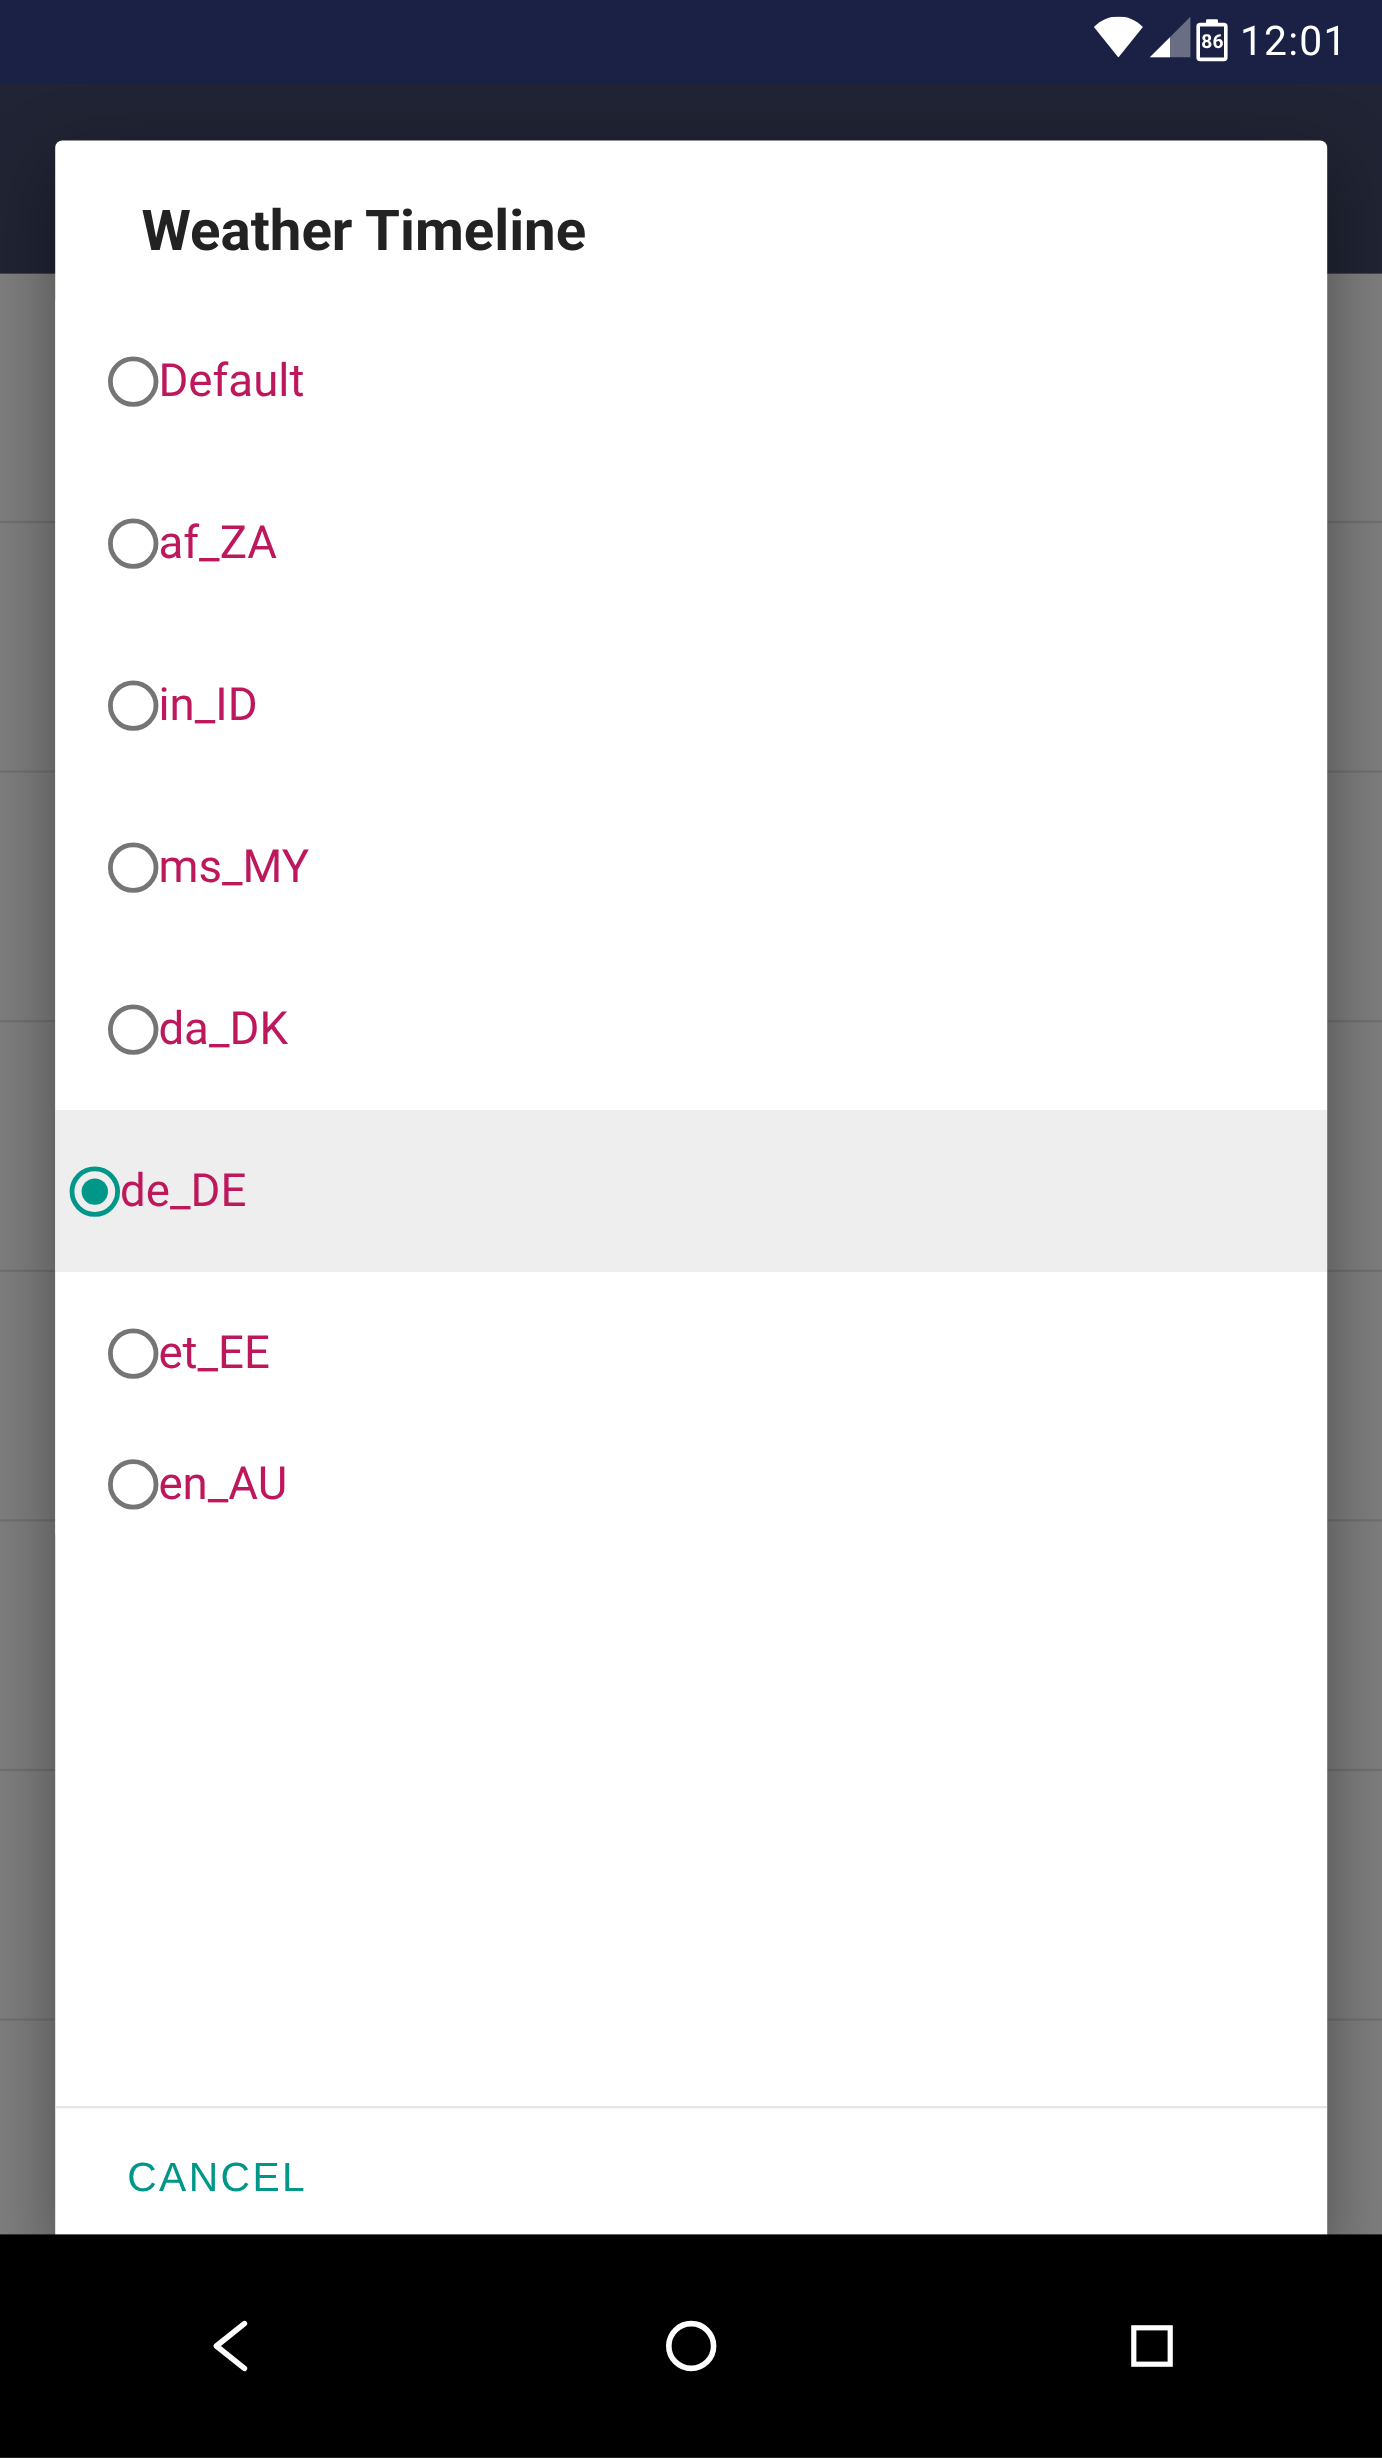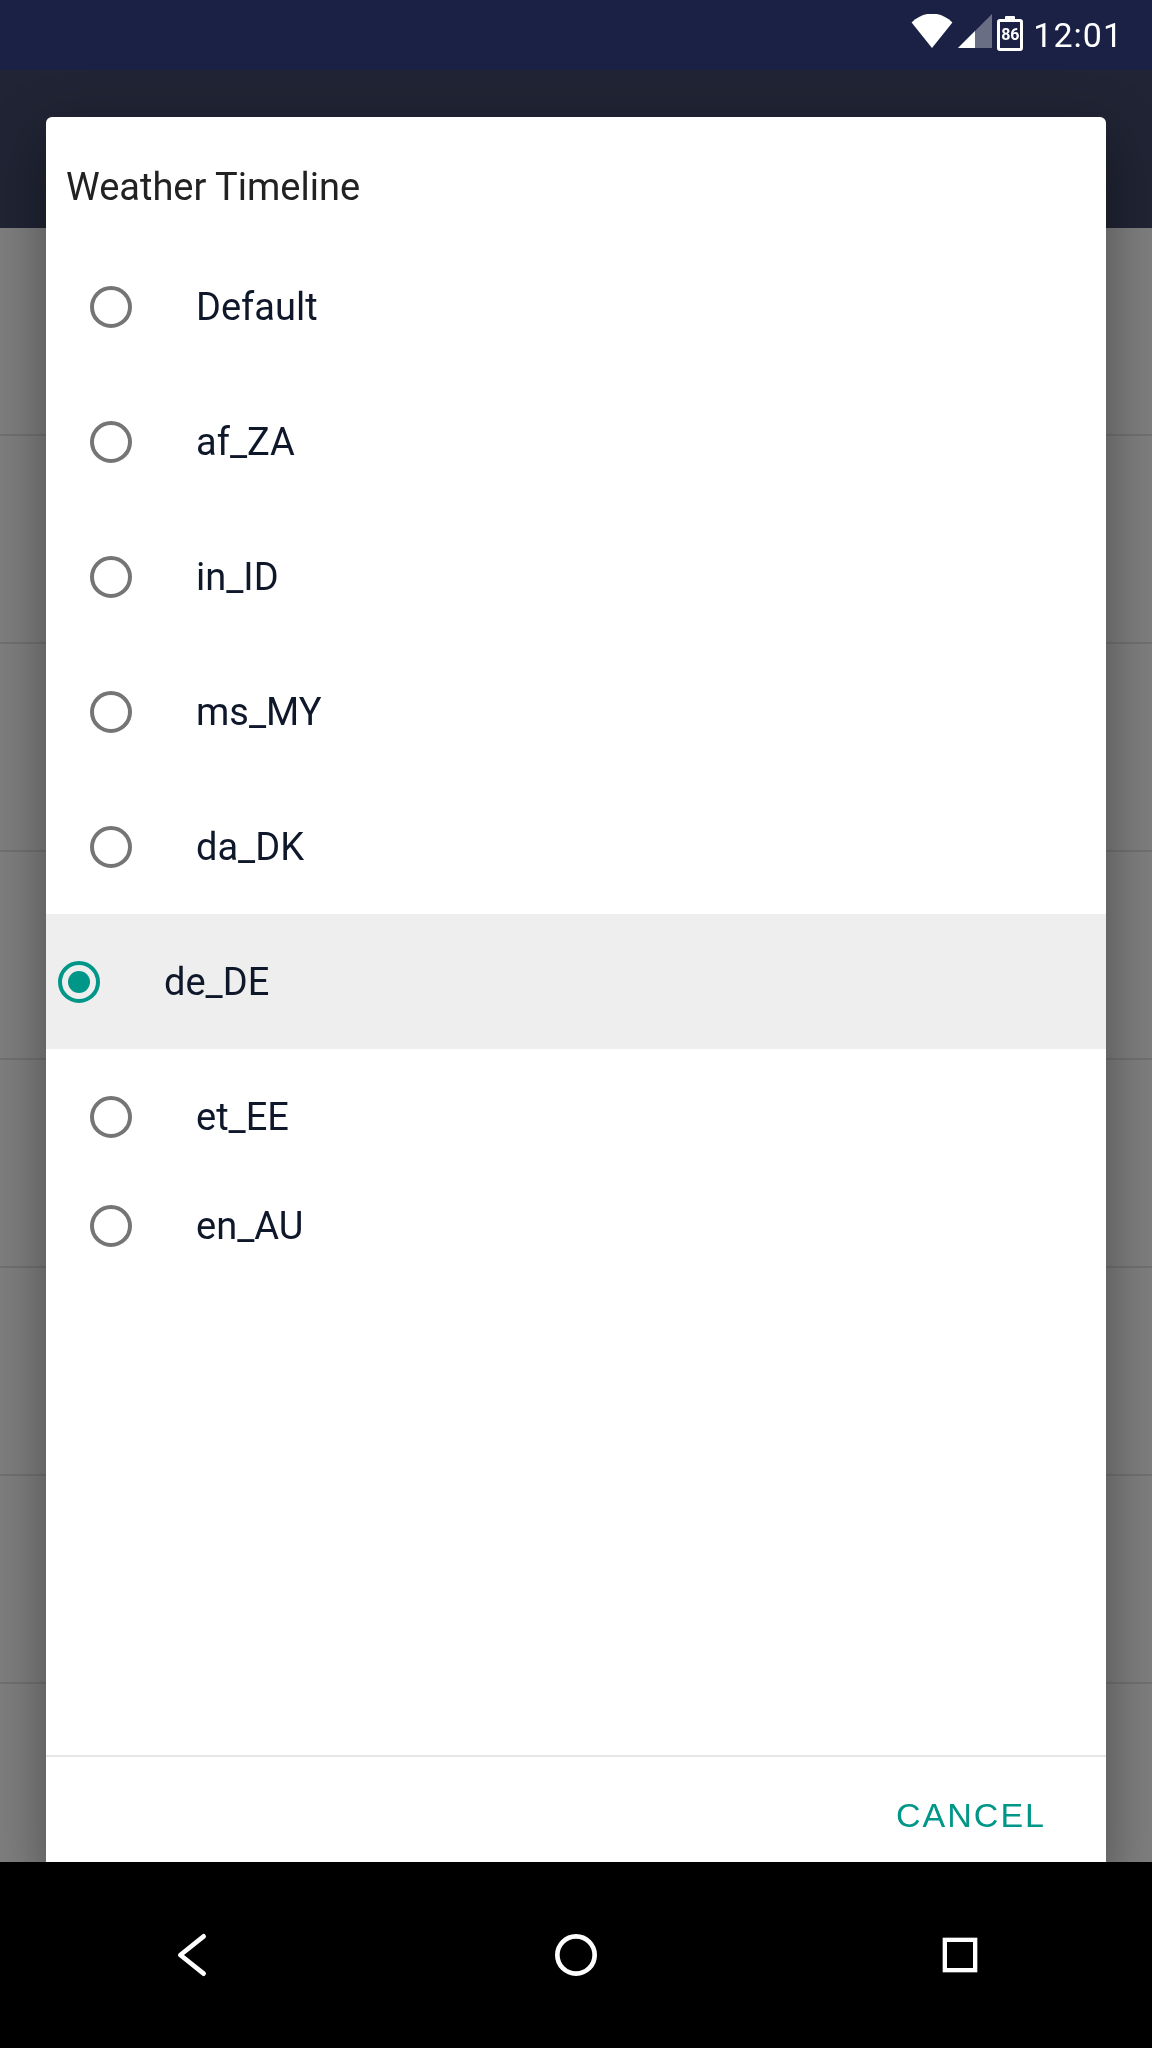--- a/index.html
+++ b/index.html
@@ -73,24 +73,24 @@
       top: 117px;
       bottom: calc(2048px - 117px - 1756px);
       background: #fff;
       border-radius: 6px;
       box-shadow: 0 20px 60px rgba(0,0,0,0.4);
       display: flex;
       flex-direction: column;
       overflow: hidden;
     }
     .dialog-title {
-      font-size: 38px;
-      font-weight: 400;
+      font-size: 47px;
+      font-weight: 700;
       color: #222;
-      padding: 48px 48px 30px 20px;
+      padding: 48px 48px 30px 72px;
     }
     .dialog-list {
       flex: 1;
       overflow: hidden;
       border-bottom: 2px solid #e5e5e5;
     }
     .radio-item {
       display: flex;
       align-items: center;
       height: 135px;
@@ -121,26 +121,24 @@
       border-radius: 50%;
       background: transparent;
     }
     .radio-item.selected .radio-inner {
       width: 22px;
       height: 22px;
       background: #009688;
     }
     .radio-label {
       font-size: 38px;
-      color: #0f172a;
-      margin-left: 64px;
+      color: #be185d;
     }
     .dialog-actions {
       display: flex;
-      justify-content: flex-end;
       align-items: center;
       padding: 4px 32px;
       height: 116px;
     }
     .cancel-btn {
       border: none;
       background: transparent;
       color: #009688;
       font-size: 34px;
       font-weight: 500;

